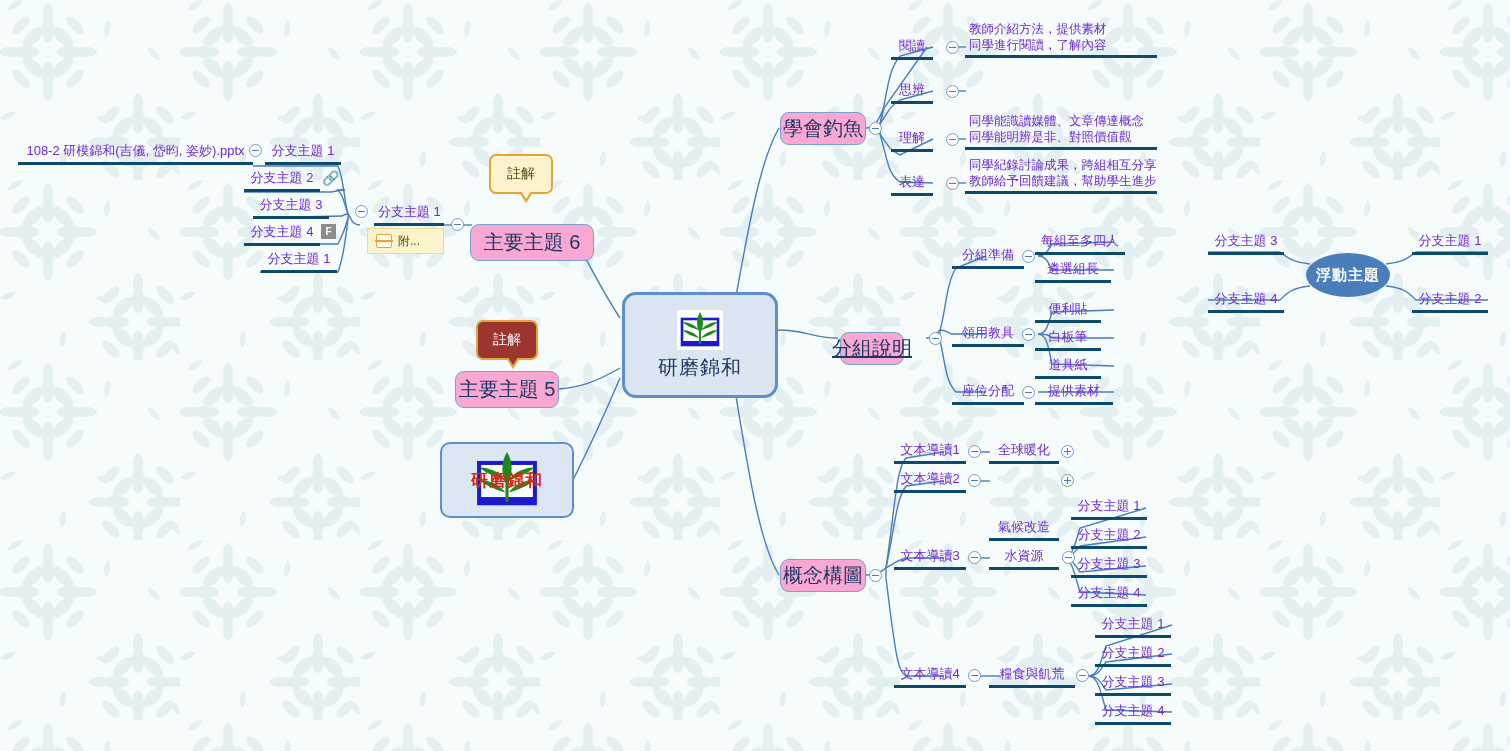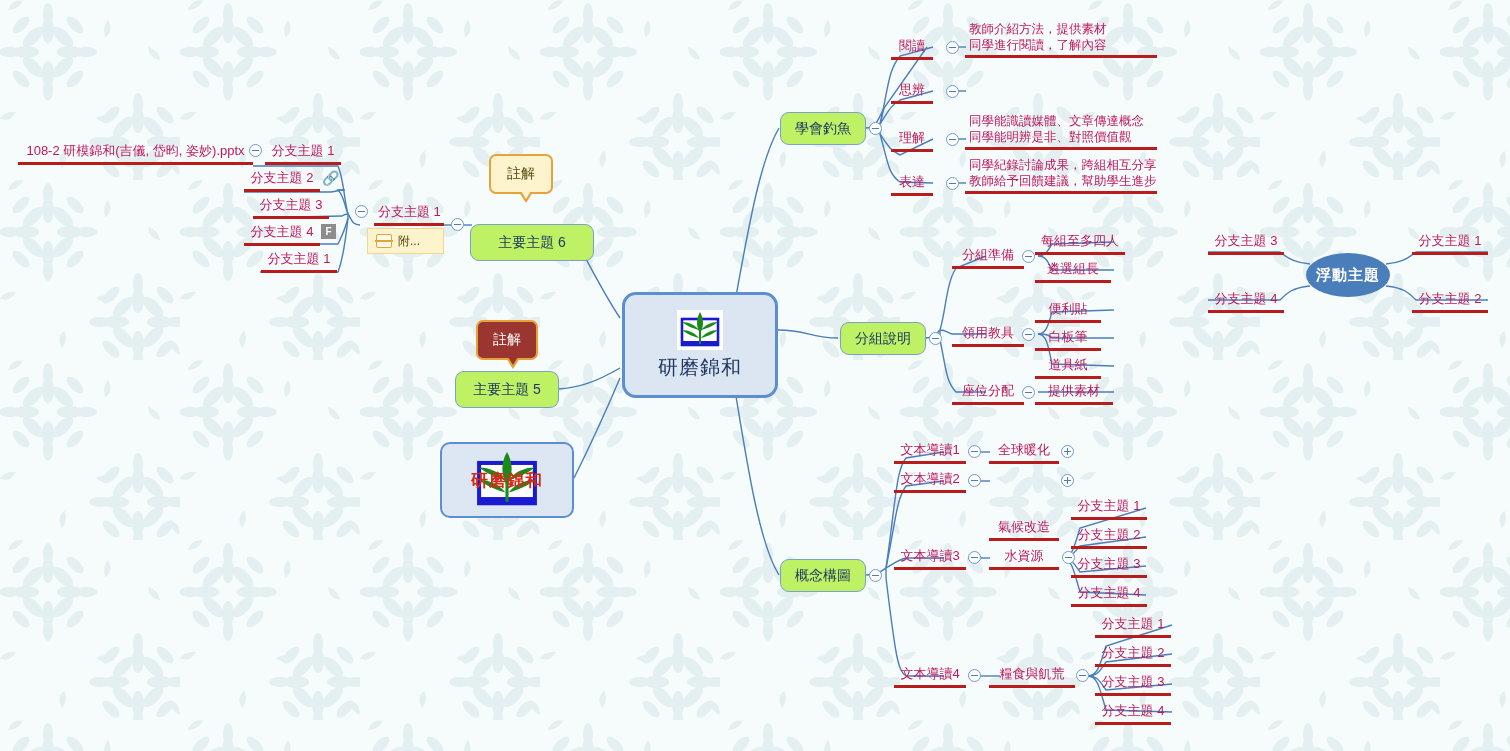--- a/index.html
+++ b/index.html
@@ -9,40 +9,40 @@
     background:#f7fbfb;
   }
   #canvas{position:absolute;inset:0;width:1510px;height:751px;}
   .bg-pattern{position:absolute;inset:0;z-index:0;}
   .layer-links{position:absolute;inset:0;z-index:1;}
   .layer-nodes{position:absolute;inset:0;z-index:2;}
 
   
   .bar-topic{
     position:absolute;
-    color:#be185d;
+    color:#6d28d9;
     font-size:13px;
     line-height:17px;
     text-align:center;
     padding:0 4px 3px 4px;
-    border-bottom:3px solid #b91c1c;
+    border-bottom:3px solid #0c4a6e;
     white-space:nowrap;
     box-sizing:border-box;
   }
   .bar-topic.two-line{line-height:16px;font-size:12.5px;padding-bottom:2px;}
   .bar-topic .ln{display:block;}
 
   
   .rr-topic{
     position:absolute;
-    background:#bef264;
+    background:#f9a8d4;
     border:1.6px solid #7aa0cc;
     border-radius:9px;
     color:#1f3864;
-    font-size:14px;
+    font-size:20px;
     display:flex;align-items:center;justify-content:center;
     box-sizing:border-box;
     white-space:nowrap;
   }
 
   
   .central{
     position:absolute;
     background:#dce6f2;
     border:3px solid #5b8fcf;
@@ -385,21 +385,21 @@
 
     <div class="bar-topic" style="left:891px;top:173px;width:42px;">
       <span>表達</span>
     </div>
     <div class="handle" style="left:946px;top:177px;"></div>
     <div class="bar-topic two-line" style="left:965px;top:157px;width:192px;text-align:right;">
       <span class="ln">同學紀錄討論成果，跨組相互分享</span>
       <span class="ln">教師給予回饋建議，幫助學生進步</span>
     </div>
 
-    <div class="rr-topic" style="left:840px;top:322px;width:86px;height:33px;">
+    <div class="rr-topic" style="left:840px;top:332px;width:64px;height:33px;text-decoration:underline;">
       <span>分組說明</span>
     </div>
     <div class="handle" style="left:929px;top:332px;"></div>
 
     <div class="bar-topic" style="left:952px;top:246px;width:72px;">
       <span>分組準備</span>
     </div>
     <div class="handle" style="left:1022px;top:250px;"></div>
     <div class="bar-topic" style="left:1035px;top:232px;width:90px;">
       <span>每組至多四人</span>

